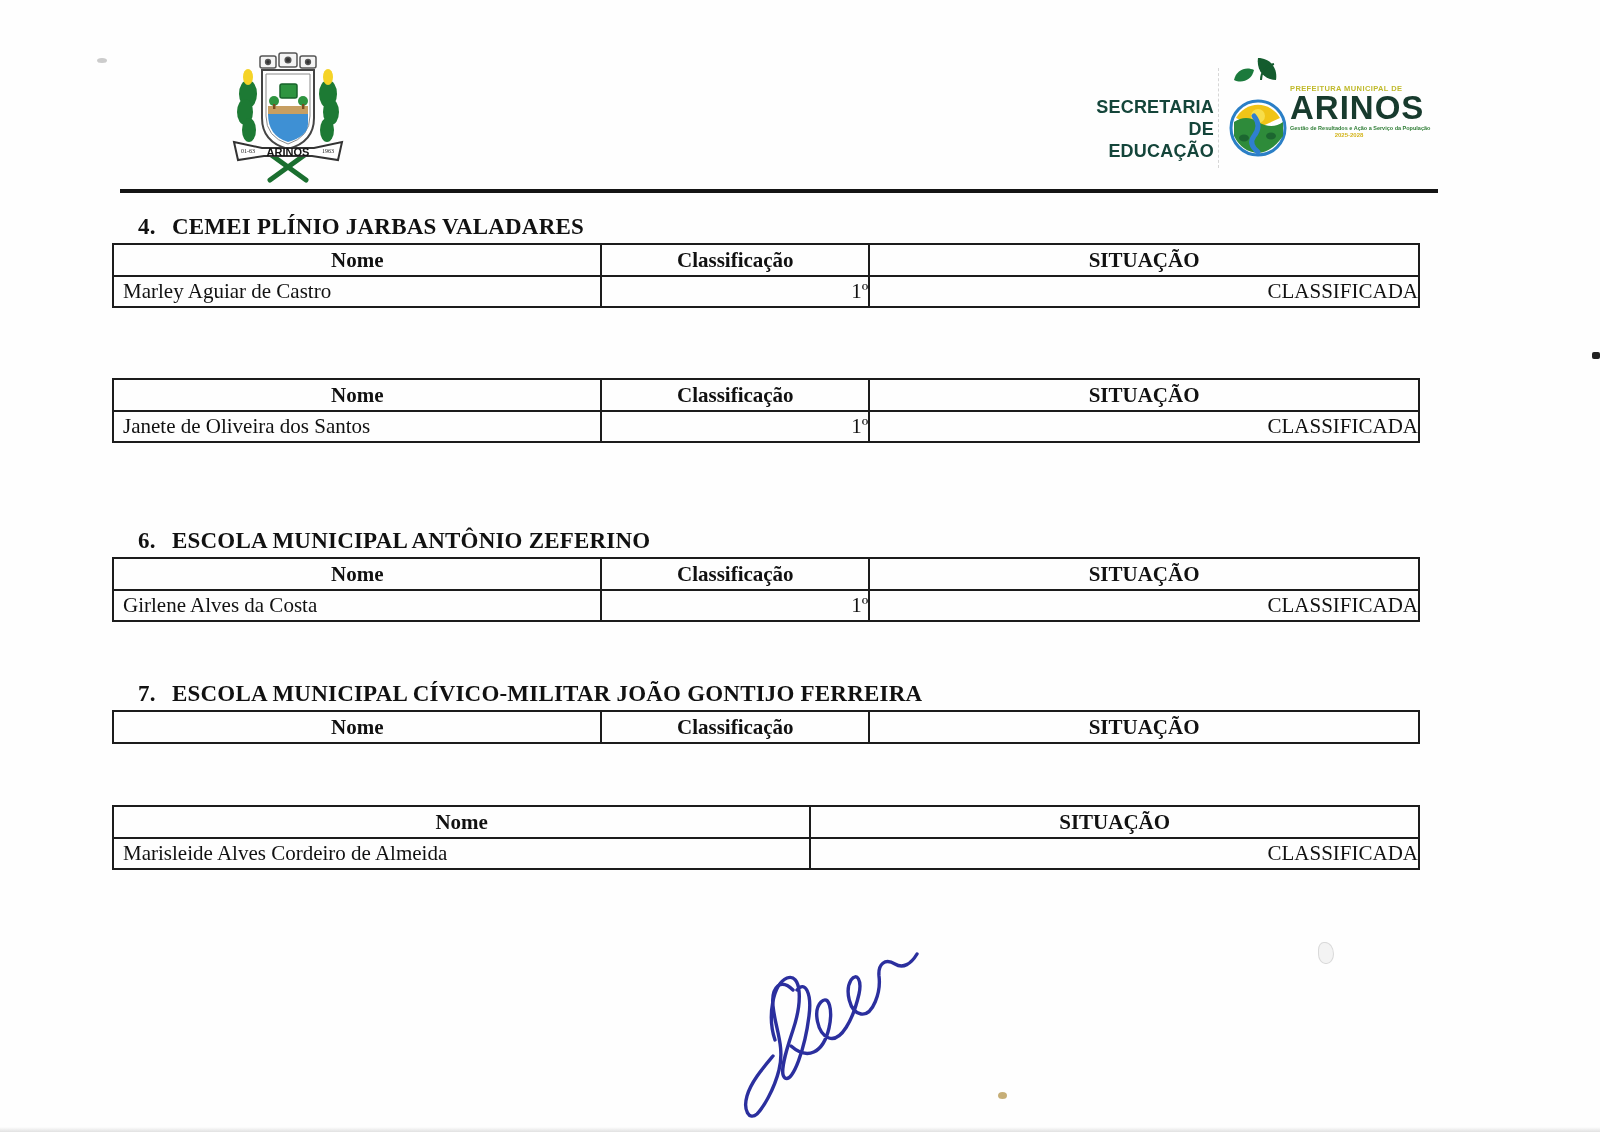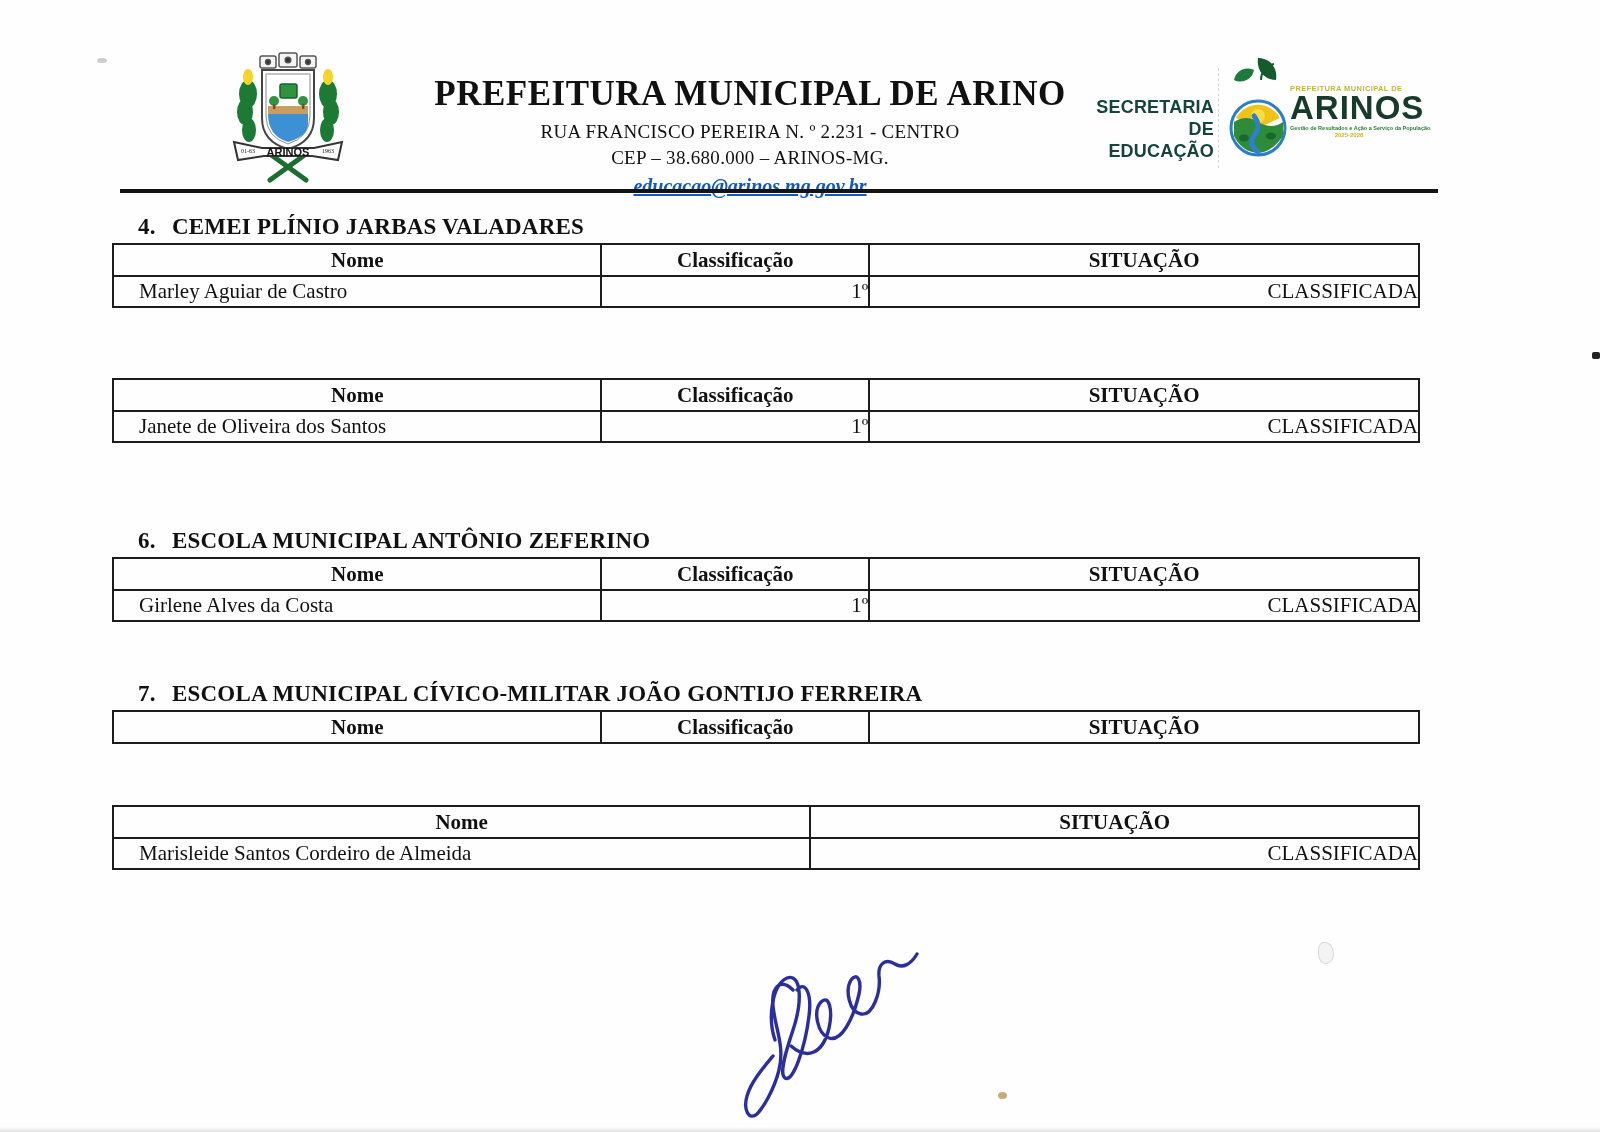--- a/index.html
+++ b/index.html
@@ -33,21 +33,21 @@
   .al-years { font-size:6px; font-weight:bold; color:#d3b41a; text-align:center; margin-top:1px; }
   .rule { position:absolute; left:120px; top:189px; width:1318px; height:4px; background:#141414; }
   
   .section { position:absolute; left:112px; width:1308px; }
   .sec-head { font-size:23px; font-weight:bold; padding-left:26px; white-space:nowrap; letter-spacing:.2px; }
   .sec-head .num { display:inline-block; min-width:34px; }
   table { border-collapse:collapse; width:1308px; margin-top:3px; table-layout:fixed; }
   th, td { border:2px solid #1c1c1c; overflow:hidden; white-space:nowrap; }
   th { font-size:21px; font-weight:bold; text-align:center; height:32px; }
   td { font-size:21px; height:31px; text-align:right; }
-  td.name { text-align:left; padding-left:25px; }
+  td.name { text-align:left; padding-left:9px; }
   col.c-nome  { width:37.4%; }
   col.c-class { width:20.5%; }
   col.c-sit   { width:42.1%; }
   col.c2-nome { width:53.4%; }
   col.c2-sit  { width:46.6%; }
   
   .signature { position:absolute; left:733px; top:928px; width:195px; height:195px; }
   
   .speck { position:absolute; border-radius:50%; }
   .edge-blur { position:absolute; left:0; bottom:0; width:100%; height:5px;
@@ -95,28 +95,20 @@
       <path d="M58 108 L94 134"></path>
         <path d="M94 108 L58 134"></path>
     </g>
 
     <path d="M22 96 L50 102 L102 102 L130 96 L126 114 L100 110 L52 110 L26 114 Z" fill="#ffffff" stroke="#333" stroke-width="2"></path>
     <text x="76" y="110" text-anchor="middle" font-family="Liberation Sans, sans-serif" font-size="11" font-weight="bold" fill="#111">ARINOS</text>
     <text x="36" y="107" text-anchor="middle" font-size="6" fill="#222">01-63</text>
     <text x="116" y="107" text-anchor="middle" font-size="6" fill="#222">1963</text>
   </svg>
 
-  <div class="header-center">
-    <div class="header-title">PREFEITURA MUNICIPAL DE ARINO</div>
-    <div class="header-addr">RUA FRANCISCO PEREIRA N. º 2.231 - CENTRO</div>
-    <div class="header-addr2">CEP – 38.680.000 – ARINOS-MG.</div>
-    <div>
-      <a class="header-email">educacao@arinos.mg.gov.br</a>
-    </div>
-  </div>
 
   <div class="secretaria">
     <div>SECRETARIA</div>
     <div>DE EDUCAÇÃO</div>
   </div>
   <div class="header-sep"></div>
 
   <div class="arinos-logo">
     <svg width="62" height="112" viewBox="0 0 62 112">
 
@@ -239,21 +231,21 @@
       <colgroup>
           <col class="c2-nome">
           <col class="c2-sit">
         </colgroup>
       <tbody>
           <tr>
         <th>Nome</th>
         <th>SITUAÇÃO</th>
       </tr>
       <tr>
-        <td class="name">Marisleide Santos Cordeiro de Almeida</td>
+        <td class="name">Marisleide Alves Cordeiro de Almeida</td>
         <td>CLASSIFICADA</td>
       </tr>
     </tbody>
       </table>
   </div>
 
   <svg class="signature" viewBox="0 0 195 195">
     <g fill="none" stroke="#2b2f9e" stroke-width="3.4" stroke-linecap="round" stroke-linejoin="round">
       <path d="M60 62 C48 50 38 58 40 78 C42 100 52 118 46 142 C41 162 30 180 24 186 C16 193 10 182 14 168 C18 154 30 140 40 128"></path>
       <path d="M42 112 C34 88 40 56 54 50 C68 45 70 72 60 102 C52 126 46 146 52 150 C60 155 72 120 76 88 C79 65 72 52 64 62"></path>

